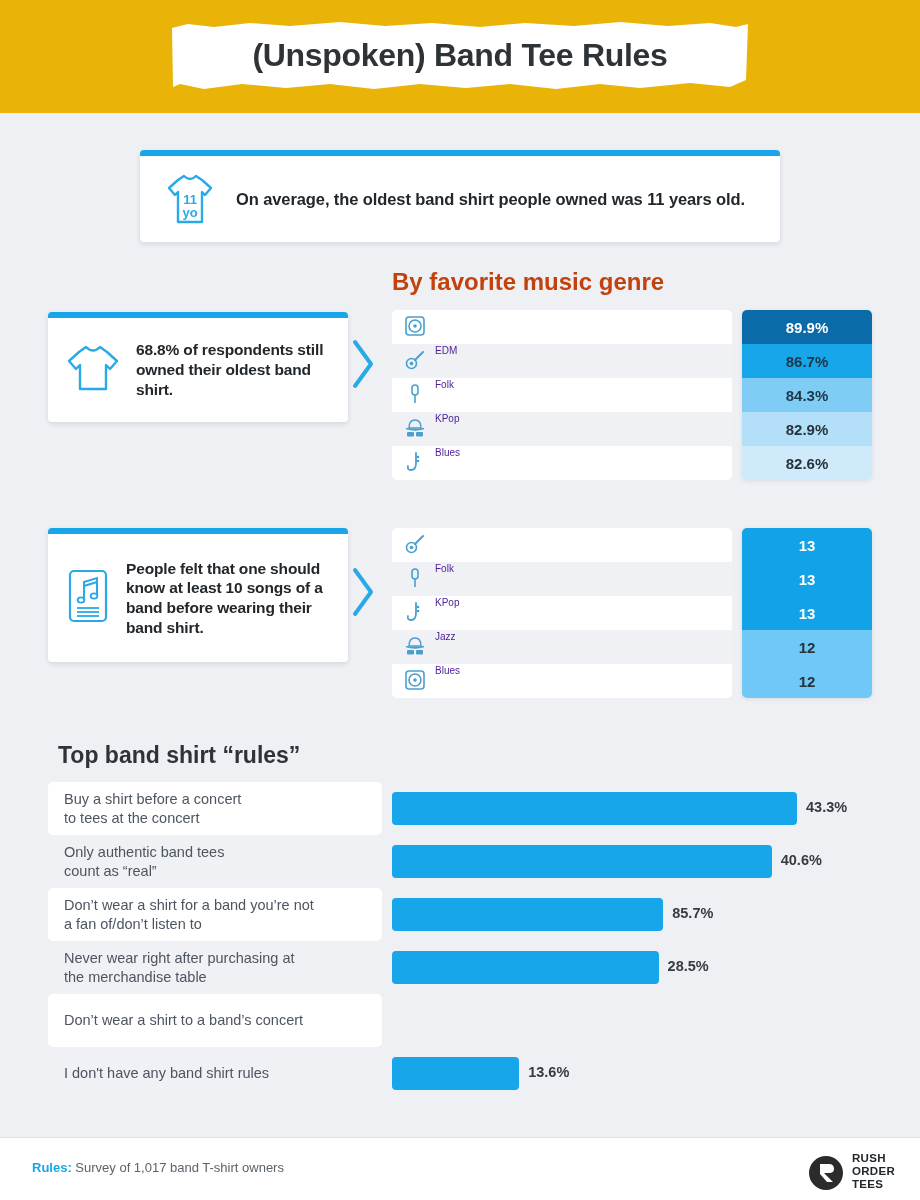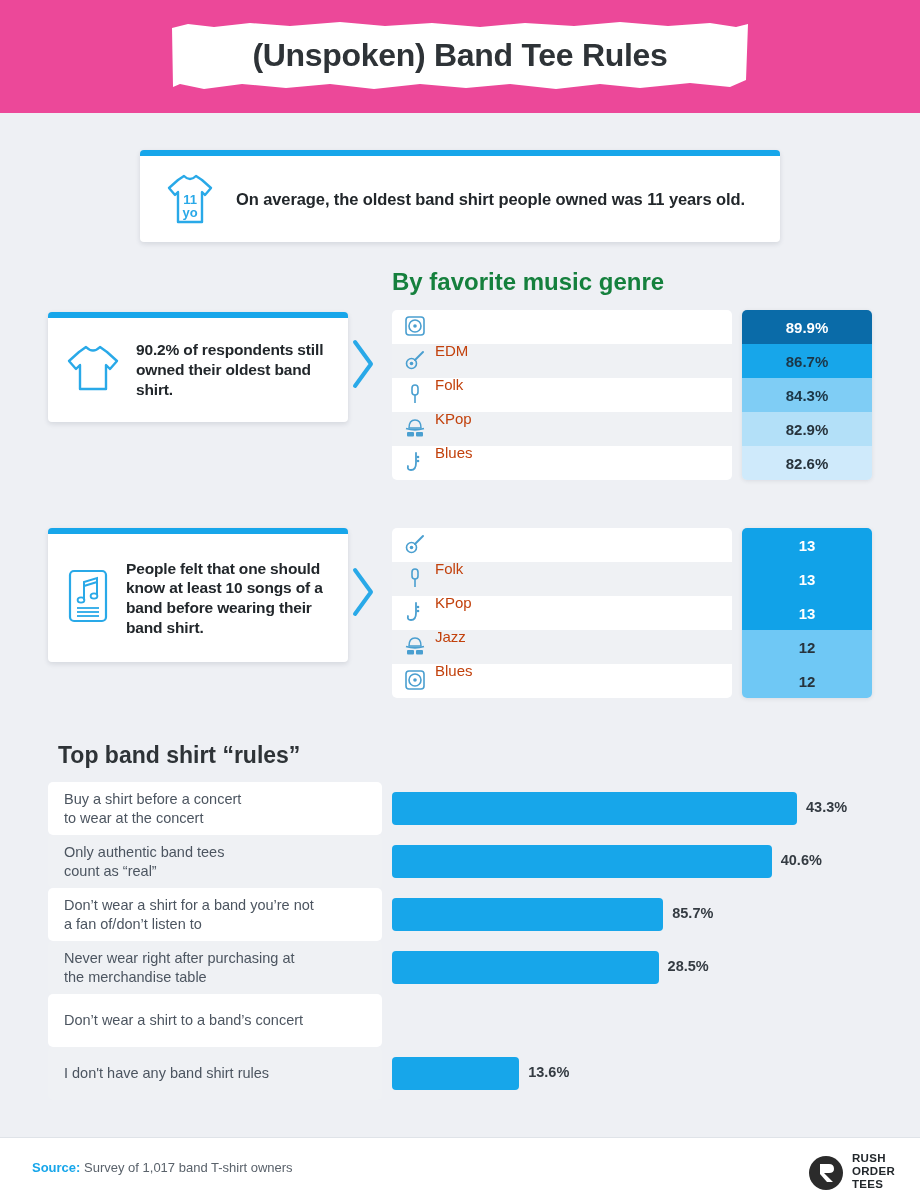--- a/index.html
+++ b/index.html
@@ -10,21 +10,21 @@
     background: #eef0f4;
     font-family: "Liberation Sans", sans-serif;
     overflow: hidden;
     position: relative;
   }
 
   
   .header {
     position: absolute; left: 0; top: 0;
     width: 920px; height: 113px;
-    background: #ec4899;
+    background: #eab308;
   }
   .title-paper {
     position: absolute; left: 170px; top: 14px;
     width: 580px; height: 83px;
   }
   .title-paper svg { display:block; width:580px; height:83px; }
   .title-text {
     position: absolute; left: 0; top: 0;
     width: 580px; height: 83px;
     display: flex; align-items: center; justify-content: center;
@@ -44,21 +44,21 @@
   }
   .banner-icon { margin-left: 26px; width: 48px; height: 54px; flex: none; }
   .banner-text {
     margin-left: 22px; font-size: 16.5px; font-weight: bold;
     color: #22272b; letter-spacing: -0.1px;
   }
 
   
   .genre-heading {
     position: absolute; left: 392px; top: 268px;
-    font-size: 24px; font-weight: bold; color: #15803d;
+    font-size: 24px; font-weight: bold; color: #c2410c;
   }
   .rules-heading {
     position: absolute; left: 58px; top: 742px;
     font-size: 23px; font-weight: bold; color: #2e3337;
   }
 
   
   .callout {
     position: absolute;
     background: #ffffff;
@@ -89,21 +89,21 @@
     border-radius: 5px;
     overflow: hidden;
   }
   .grow {
     height: 34px; display: flex; align-items: center;
     padding-left: 12px; box-sizing: border-box;
   }
   .grow.odd  { background: #ffffff; }
   .grow.even { background: #eff1f4; }
   .grow-icon { width: 22px; height: 24px; flex: none; margin-right: 9px; }
-  .grow-label { font-size: 15px; color: #c2410c; margin-top: 47px; }
+  .grow-label { font-size: 10px; color: #4c1d95; margin-top: 47px; }
 
   .gvals {
     position: absolute; left: 350px; top: 0;
     width: 130px;
     border-radius: 5px; overflow: hidden;
     box-shadow: 0 1px 4px rgba(40,50,70,0.10);
   }
   .gval {
     height: 34px; display: flex; align-items: center; justify-content: center;
     font-size: 15px; font-weight: bold;
@@ -177,21 +177,21 @@
 </div>
 
 <div class="genre-heading">By favorite music genre</div>
 
 <div class="callout callout-1">
   <div class="callout-icon">
     <svg width="54" height="50" viewBox="0 0 54 50" aria-hidden="true">
       <path d="M13,9 L20,4 Q27,11 34,4 L41,9 L51,18 L44,26 L40,22 L40,46 L14,46 L14,22 L10,26 L3,18 Z" fill="none" stroke="#29a9e8" stroke-width="2.4" stroke-linejoin="round"></path>
     </svg>
   </div>
-  <div class="callout-text">90.2% of respondents still owned their oldest band shirt.</div>
+  <div class="callout-text">68.8% of respondents still owned their oldest band shirt.</div>
 </div>
 <div class="chevron chev-1">
   <svg viewBox="0 0 26 52" aria-hidden="true">
     <polyline points="5,4 21,26 5,48" fill="none" stroke="#29a9e8" stroke-width="4" stroke-linecap="round" stroke-linejoin="round"></polyline>
   </svg>
 </div>
 
 <div class="gtable gt-1">
   <div class="gtable-rows">
     <div class="grow odd">
@@ -335,21 +335,21 @@
     <div class="gval" style="background: rgb(111, 200, 245); color: rgb(39, 51, 60);">12</div>
     <div class="gval" style="background: rgb(111, 200, 245); color: rgb(39, 51, 60);">12</div>
   </div>
 </div>
 
 <div class="rules-heading">Top band shirt “rules”</div>
 
 <div class="rules">
   <div class="rule-row odd">
     <div class="rule-label-box">
-      <span><span>Buy a shirt before a concert</span><br><span>to wear at the concert</span></span>
+      <span><span>Buy a shirt before a concert</span><br><span>to tees at the concert</span></span>
     </div>
     <div class="rule-bar-zone">
       <div class="rule-bar" style="width: 405px; background: rgb(23, 166, 234);"></div>
       <div class="rule-val" style="left: 424px;">43.3%</div>
     </div>
   </div>
   <div class="rule-row even">
     <div class="rule-label-box">
       <span><span>Only authentic band tees</span><br><span>count as “real”</span></span>
     </div>
@@ -387,21 +387,21 @@
     </div>
     <div class="rule-bar-zone">
       <div class="rule-bar" style="width: 127.206px; background: rgb(23, 166, 234);"></div>
       <div class="rule-val" style="left: 146.206px;">13.6%</div>
     </div>
   </div>
 </div>
 
 <div class="footer">
   <div class="source">
-    <b>Source:</b><span> Survey of 1,017 band T-shirt owners</span>
+    <b>Rules:</b><span> Survey of 1,017 band T-shirt owners</span>
   </div>
   <div class="logo">
     <span class="logo-mark">
       <svg viewBox="0 0 36 36" aria-hidden="true">
         <circle cx="18" cy="18" r="17" fill="#2b2b2b"></circle>
         <path d="M12,27 L12,9 L21,9 Q26,9 26,14 Q26,18 21,18 L16,18 L25,27 L19,27 L12,19" fill="#ffffff"></path>
       </svg>
     </span>
     <span class="logo-words">
       <span>RUSH</span><br>

